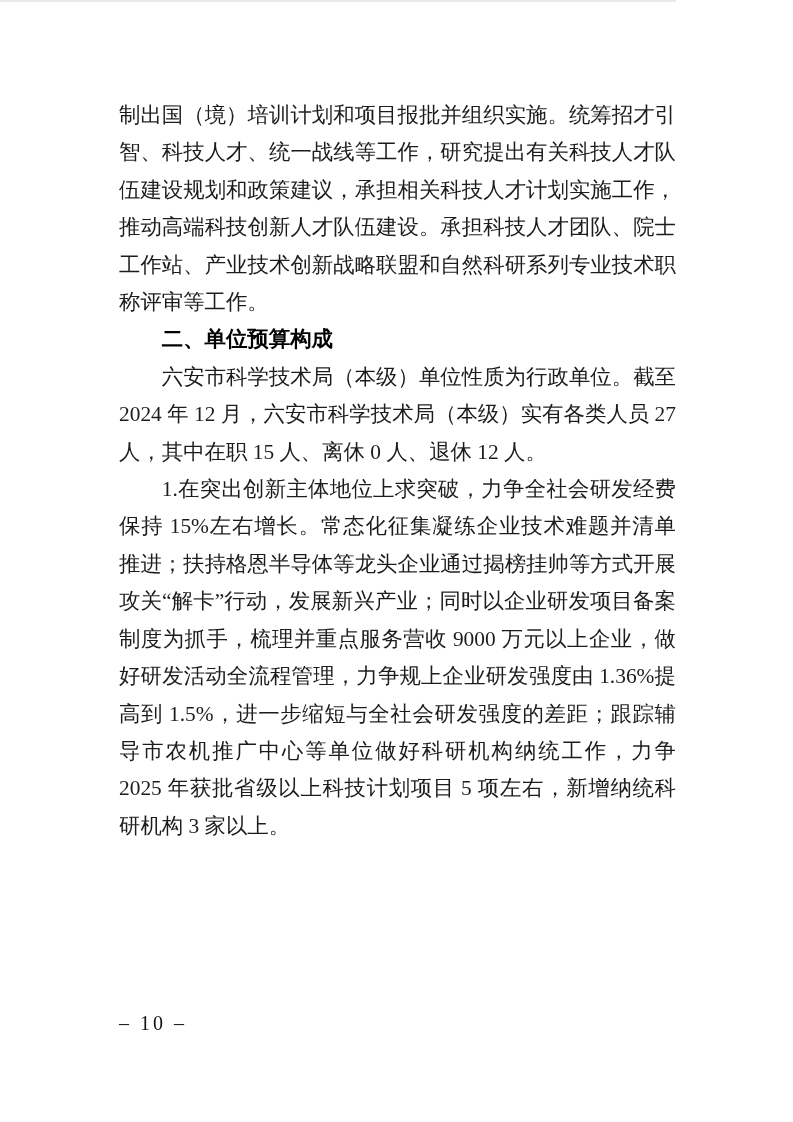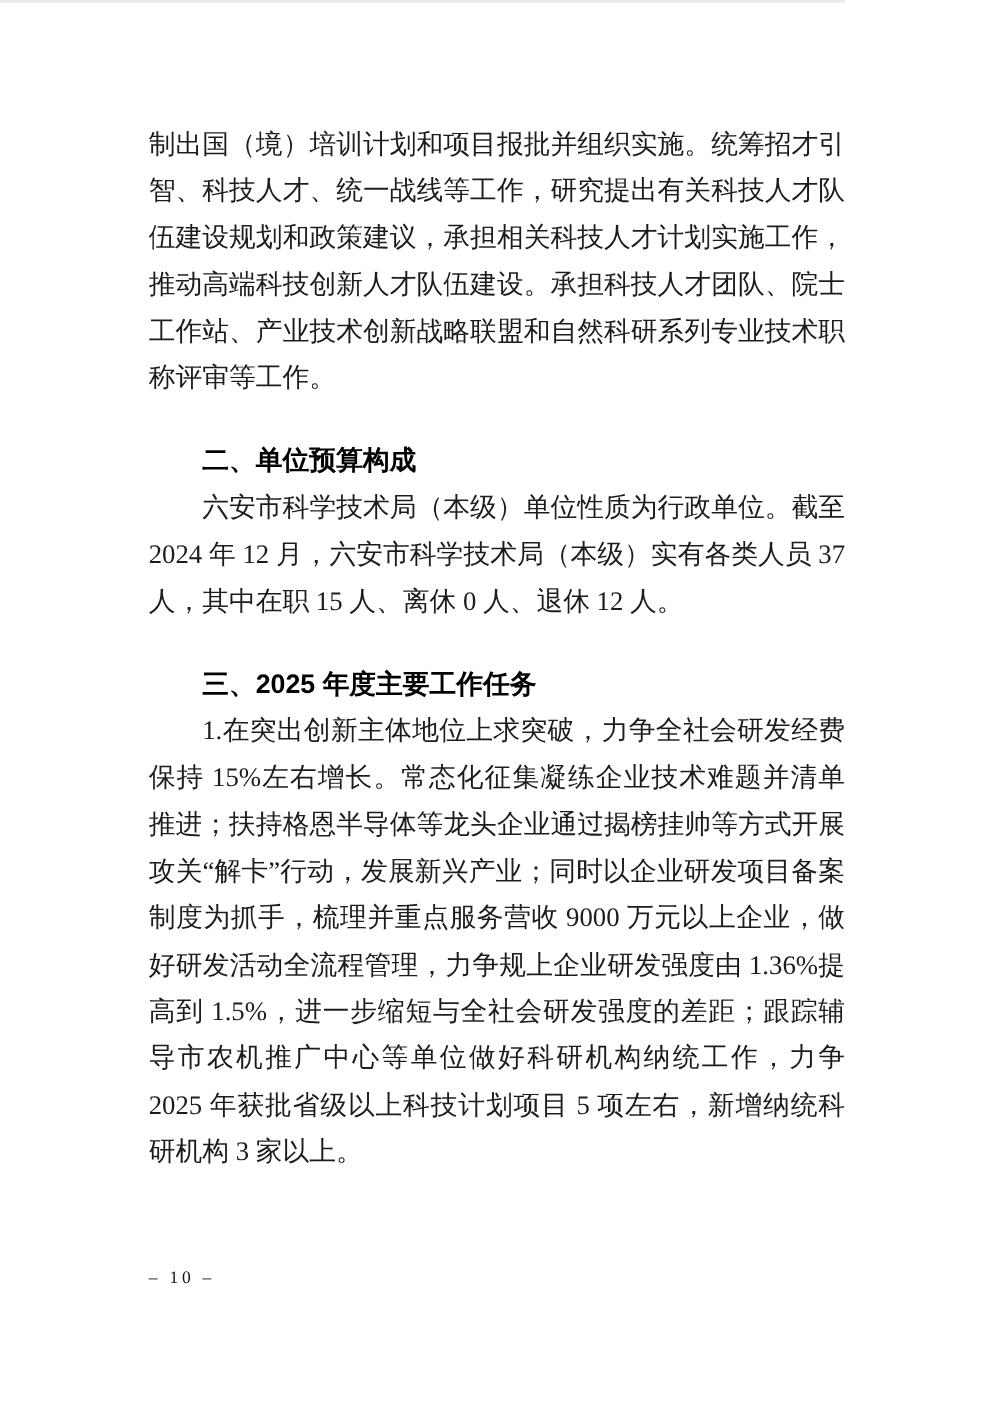--- a/index.html
+++ b/index.html
@@ -39,39 +39,37 @@
     padding: 0;
     text-indent: 2em;
   }
   .para.body-noindent {
     text-indent: 0;
   }
   .para.heading {
     font-family: "Liberation Sans", "DejaVu Sans", sans-serif;
     font-weight: 700;
     color: #000000;
-    margin-top: 29px;
   }
   .page-number {
     position: absolute;
     left: 119px;
     top: 1011px;
-    font-size: 14px;
+    font-size: 20px;
     line-height: 24px;
     letter-spacing: 3px;
     color: #111111;
     font-family: "Liberation Serif", "DejaVu Serif", serif;
   }
 </style>
 </head>
 <body>
 
 <main class="page">
   <div class="scan-edge"></div>
   <section class="doc-body" id="doc-body">
       <p class="para body-noindent">制出国（境）培训计划和项目报批并组织实施。统筹招才引智、科技人才、统一战线等工作，研究提出有关科技人才队伍建设规划和政策建议，承担相关科技人才计划实施工作，推动高端科技创新人才队伍建设。承担科技人才团队、院士工作站、产业技术创新战略联盟和自然科研系列专业技术职称评审等工作。</p>
       <p class="para heading">二、单位预算构成</p>
-      <p class="para body">六安市科学技术局（本级）单位性质为行政单位。截至 2024 年 12 月，六安市科学技术局（本级）实有各类人员 37 人，其中在职 15 人、离休 0 人、退休 12 人。</p>
-      <p class="para heading">三、2025 年度主要工作任务</p>
+      <p class="para body">六安市科学技术局（本级）单位性质为行政单位。截至 2024 年 12 月，六安市科学技术局（本级）实有各类人员 27 人，其中在职 15 人、离休 0 人、退休 12 人。</p>
       <p class="para body">1.在突出创新主体地位上求突破，力争全社会研发经费保持 15%左右增长。常态化征集凝练企业技术难题并清单推进；扶持格恩半导体等龙头企业通过揭榜挂帅等方式开展攻关“解卡”行动，发展新兴产业；同时以企业研发项目备案制度为抓手，梳理并重点服务营收 9000 万元以上企业，做好研发活动全流程管理，力争规上企业研发强度由 1.36%提高到 1.5%，进一步缩短与全社会研发强度的差距；跟踪辅导市农机推广中心等单位做好科研机构纳统工作，力争 2025 年获批省级以上科技计划项目 5 项左右，新增纳统科研机构 3 家以上。</p>
     </section>
   <footer class="page-number">– 10 –</footer>
 </main>
 
 </body></html>

